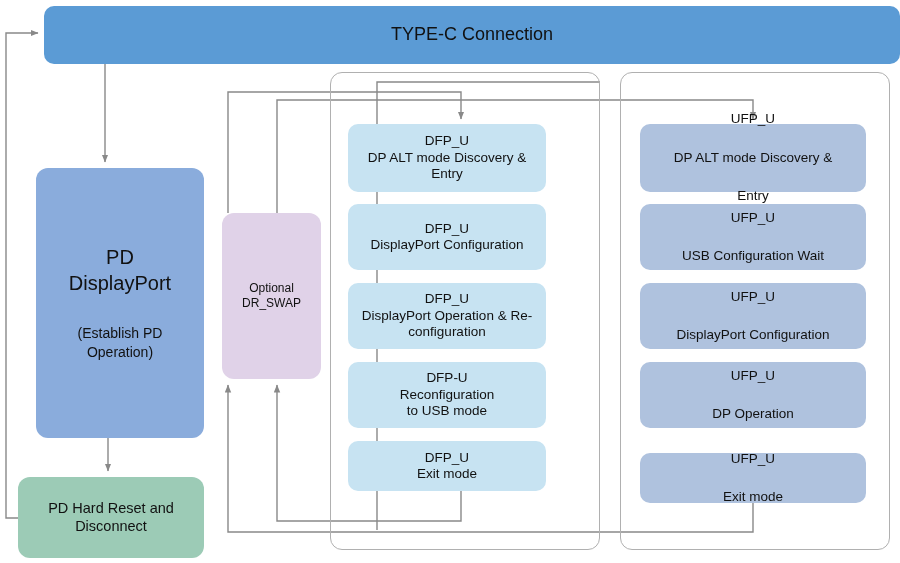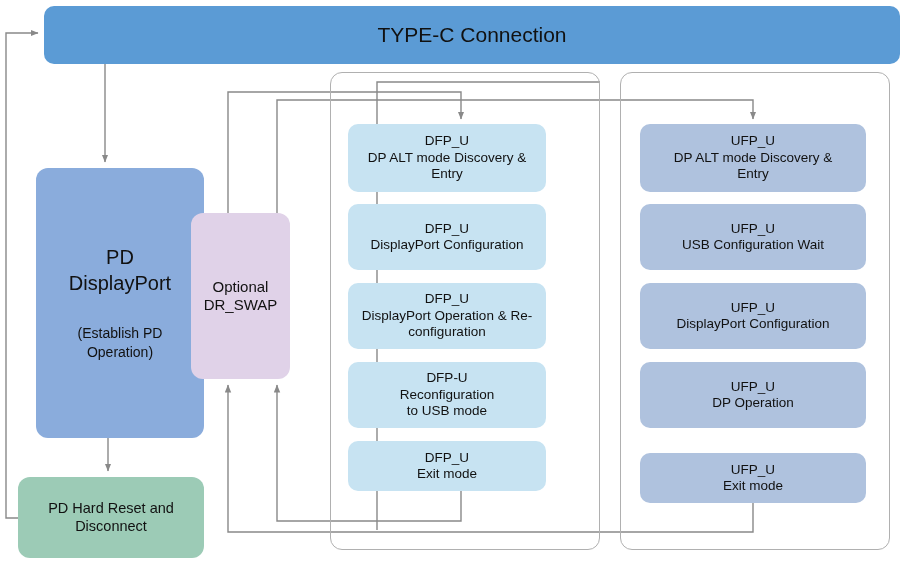--- a/index.html
+++ b/index.html
@@ -38,21 +38,21 @@
     border-radius: 10px;
   }
   .node .ln { display: block; width: 100%; }
 
   
   .typec {
     left: 44px; top: 6px;
     width: 856px; height: 58px;
     background: #5B9BD5;
     border-radius: 10px;
-    font-size: 21px;
+    font-size: 18px;
   }
 
   
   .pdneg {
     left: 36px; top: 168px;
     width: 168px; height: 270px;
     background: #8AACDC;
     border-radius: 12px;
   }
   .pdneg .big { font-size: 20px; line-height: 1.28; }
@@ -62,45 +62,45 @@
   .hardreset {
     left: 18px; top: 477px;
     width: 186px; height: 81px;
     background: #9CCBB6;
     border-radius: 12px;
     font-size: 14.5px;
   }
 
   
   .drswap {
-    left: 191px; top: 213px;
+    left: 222px; top: 213px;
     width: 99px; height: 166px;
     background: #E0D2E8;
     border-radius: 12px;
-    font-size: 15px;
+    font-size: 12px;
   }
 
   
   .frame {
     position: absolute;
     box-sizing: border-box;
     border: 1px solid #b0b0b0;
     border-radius: 12px;
     background: transparent;
   }
   .frame-dfp { left: 330px; top: 72px; width: 270px; height: 478px; }
   .frame-ufp { left: 620px; top: 72px; width: 270px; height: 478px; }
 
   
   .stage {
     font-size: 13.5px;
     border-radius: 10px;
   }
   .stage-dfp { background: #C7E3F2; left: 348px; width: 198px; }
-  .stage-ufp { background: #AFC2DE; left: 640px; width: 226px; }
+  .stage-ufp { background: #AFC2DE; left: 640px; width: 226px; gap: 22px; }
 </style>
 </head>
 <body>
 
 <div id="canvas">
 
   <svg id="wires" viewBox="0 0 900 563">
     <defs>
       <marker id="arrow" markerWidth="9" markerHeight="9" refX="7.5" refY="3.2" orient="auto" markerUnits="userSpaceOnUse">
         <path d="M0,0 L8,3.2 L0,6.4 z" fill="#898989"></path>

